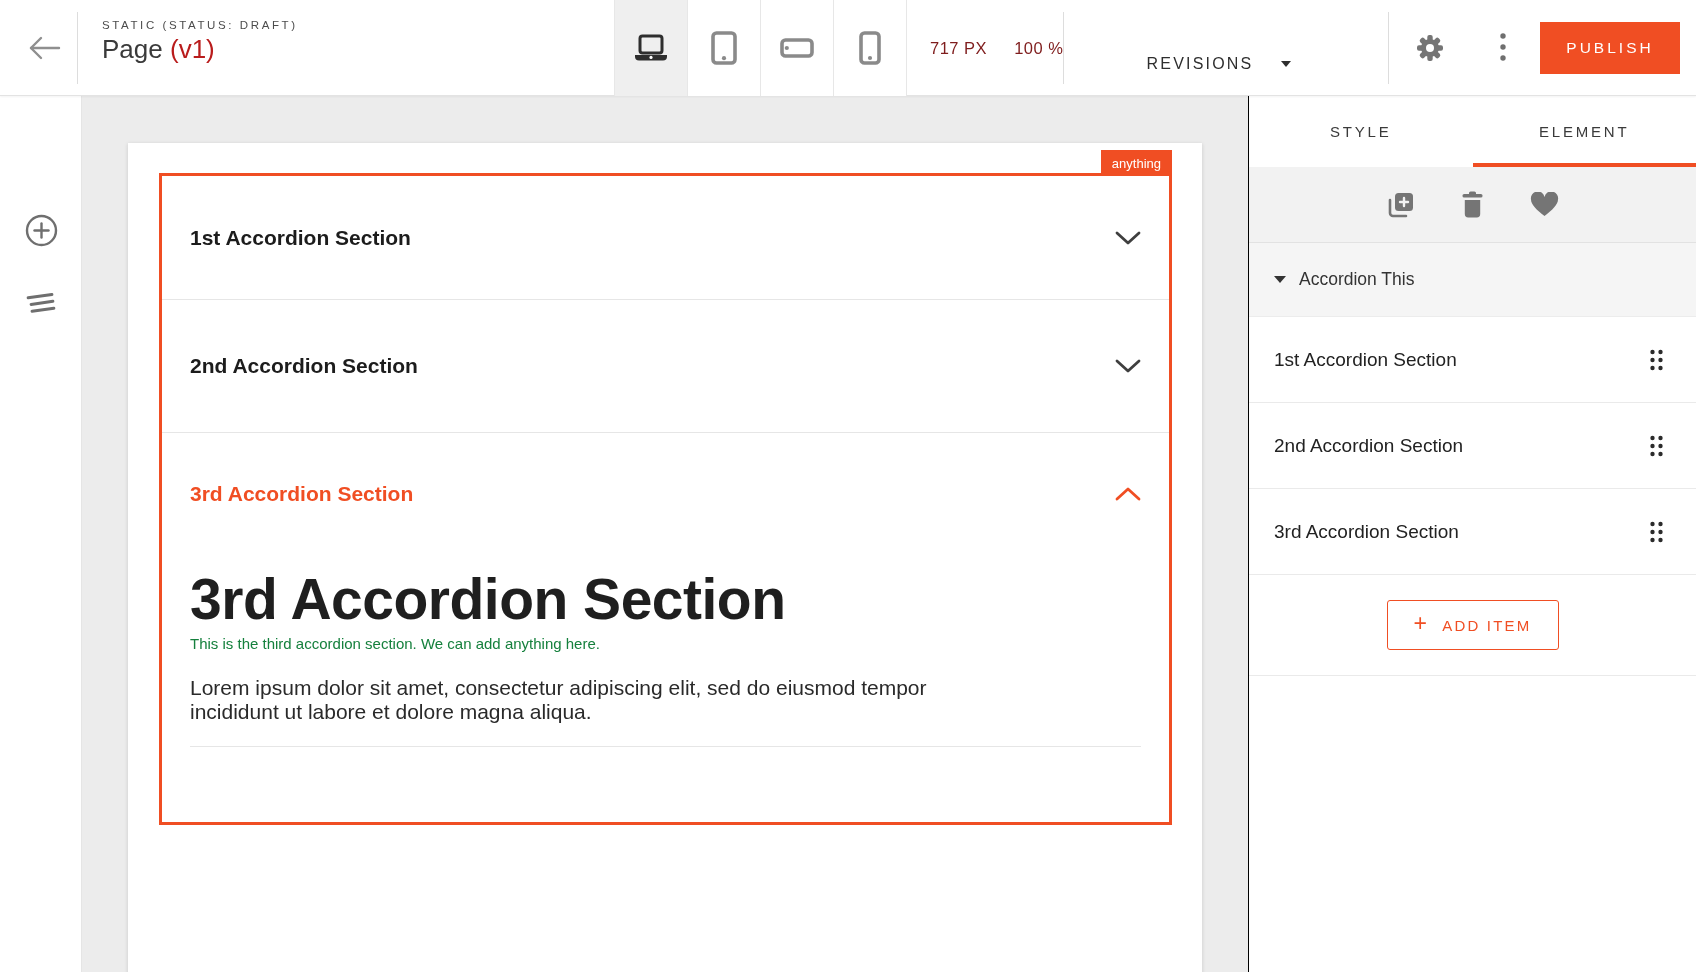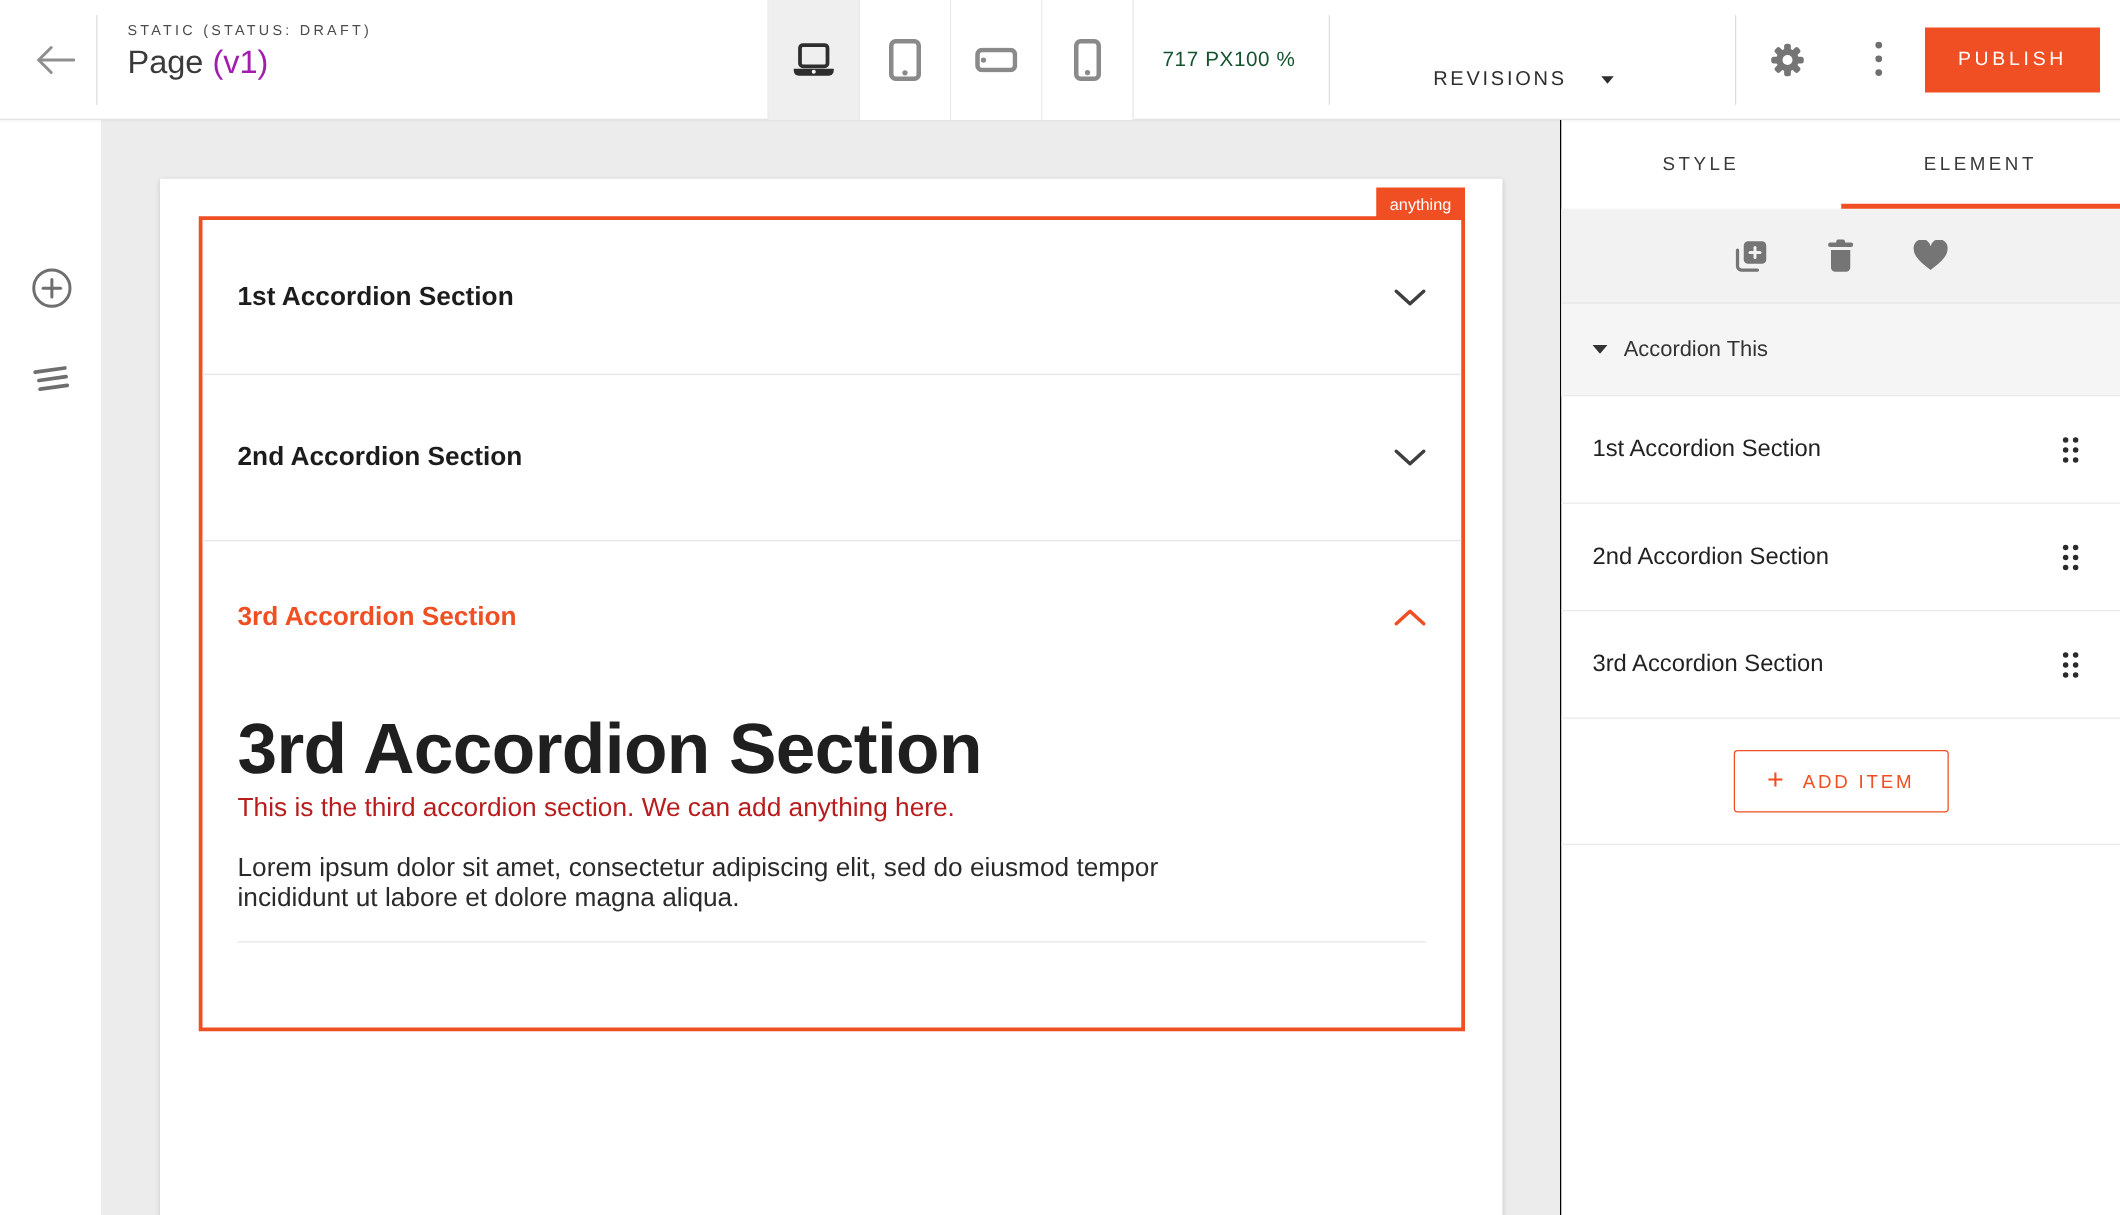--- a/index.html
+++ b/index.html
@@ -12,29 +12,29 @@
 
   
   .topbar { position:absolute; left:0; top:0; width:1696px; height:96px;
     background:#fff; border-bottom:1px solid #e3e3e3; box-shadow:0 1px 2px rgba(0,0,0,.05); z-index:10; }
   .tb-divider { position:absolute; top:12px; height:72px; width:1px; background:#ddd; }
   .back-btn { position:absolute; left:16px; top:0; width:58px; height:96px;
     display:flex; align-items:center; justify-content:center; cursor:pointer; }
   .title-block { position:absolute; left:102px; top:19px; }
   .status-label { font-size:11.5px; letter-spacing:2.6px; color:#4c4c4c; }
   .page-title { font-size:26px; color:#3a3a3a; margin-top:3px; }
-  .page-version { color:#a21caf;margin-top:27px; }
+  .page-version { color:#b91c1c;margin-top:27px; }
 
   .device-group { position:absolute; left:614px; top:0; height:96px; display:flex; border-left:1px solid #e7e7e7; }
   .device-btn { width:73px; height:96px; display:flex; align-items:center; justify-content:center;
     border-right:1px solid #e7e7e7; cursor:pointer; background:#fff; }
   .device-btn.active { background:#efefef; }
 
   .size-info { position:absolute; left:930px; top:0; height:96px; display:flex; align-items:center;
-    gap:0; font-size:16.5px; color:#14532d; letter-spacing:.5px; }
+    gap:27px; font-size:16.5px; color:#7f1d1d; letter-spacing:.5px; }
 
   .revisions-btn { position:absolute; left:1106px; width:226px; top:0; height:96px; display:flex;
     align-items:center; justify-content:center; gap:28px; font-size:16px; letter-spacing:2.2px;
     color:#2e2e2e; cursor:pointer;margin-top:16px; }
   .caret-sm { width:0; height:0; border-left:5.5px solid transparent; border-right:5.5px solid transparent;
     border-top:6.5px solid #2e2e2e; }
 
   .iconbtn { position:absolute; top:0; height:96px; display:flex; align-items:center; justify-content:center; cursor:pointer; }
   .gear-btn { left:1402px; width:56px; }
   .kebab-btn { left:1480px; width:46px; }
@@ -63,21 +63,21 @@
   .acc-row { display:flex; align-items:center; justify-content:space-between; padding:0 28px; cursor:pointer; }
   .acc-row.r1 { height:124px; border-bottom:1px solid #e6e6e6; }
   .acc-row.r2 { height:133px; border-bottom:1px solid #e6e6e6; }
   .acc-row.r3 { height:122px; }
   .acc-title { font-size:21px; font-weight:bold; color:#1c1c1c; }
   .acc-title.active { color:var(--accent); }
 
   .acc-content { padding:0 28px; }
   .acc-heading { font-size:57px; line-height:1.1; font-weight:bold; color:#1f1f1f;
     letter-spacing:-.5px; margin-top:13px; }
-  .acc-intro { font-size:21px; color:#b91c1c; margin-top:4px; }
+  .acc-intro { font-size:15px; color:#15803d; margin-top:4px; }
   .acc-body { font-size:21px; line-height:24px; color:#2a2a2a; margin-top:24px; max-width:830px; }
   .content-divider { height:1px; background:#e6e6e6; margin-top:22px; }
 
   
   .panel { position:absolute; left:1248px; top:96px; width:448px; bottom:0; background:#fff;
     border-left:1px solid #000000; }
   .tabs { display:flex; height:71px; }
   .tab { flex:1; display:flex; align-items:center; justify-content:center; font-size:15px;
     letter-spacing:2.8px; color:#3a3a3a; position:relative; cursor:pointer; }
   .tab.active::after { content:""; position:absolute; left:0; right:0; bottom:0; height:4px; background:var(--accent); }

